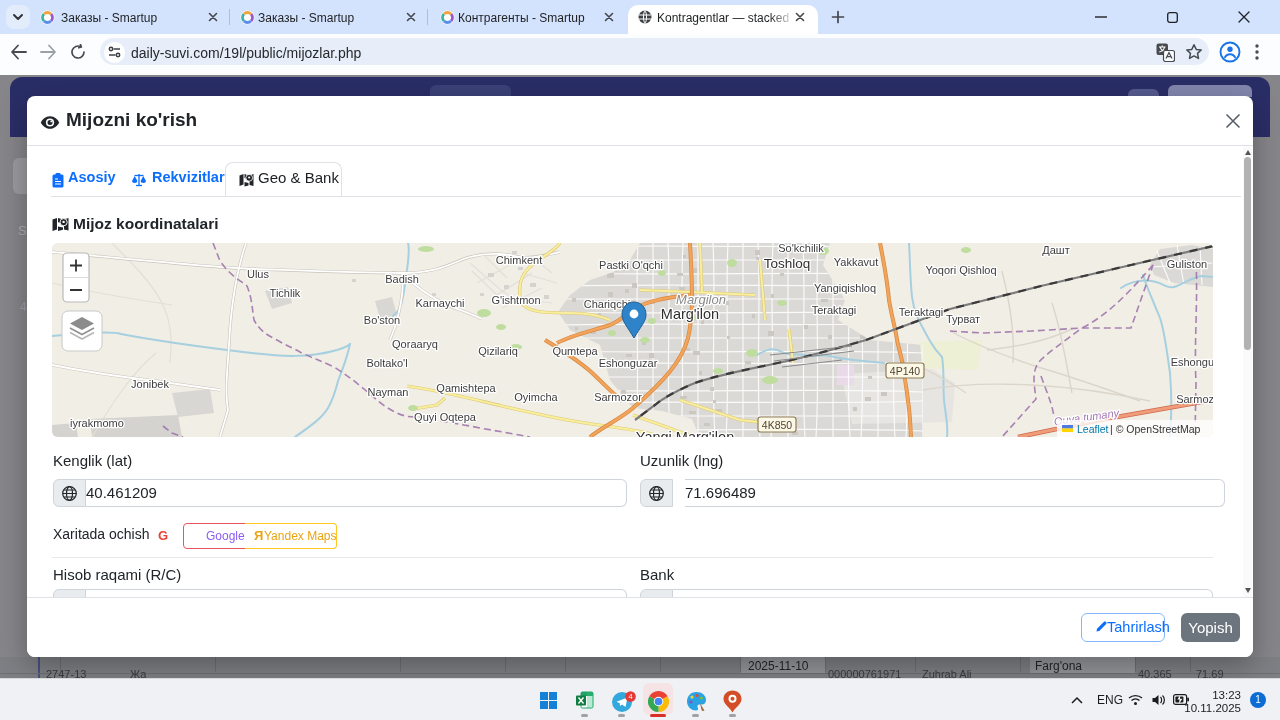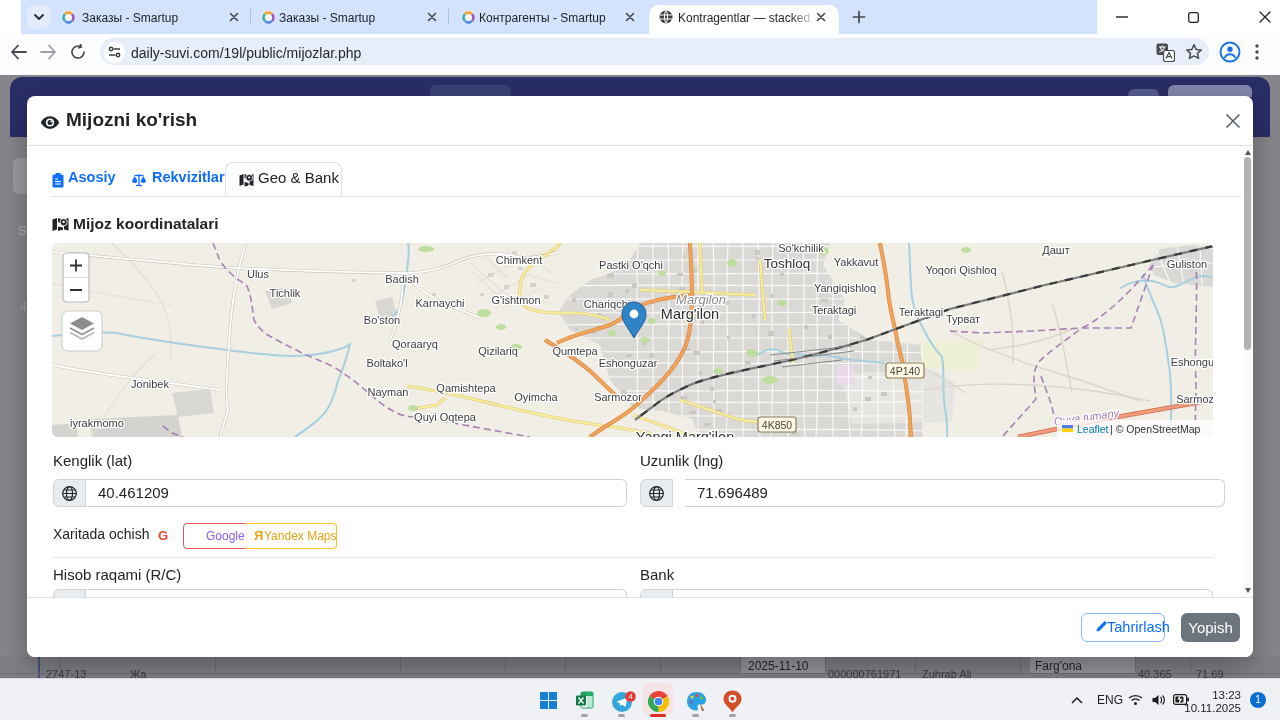--- a/index.html
+++ b/index.html
@@ -2,21 +2,21 @@
 <html><head>
 <meta charset="utf-8">
 <style>
   * { margin:0; padding:0; box-sizing:border-box; }
   html,body { width:1280px; height:720px; overflow:hidden; }
   body { font-family:"Liberation Sans", sans-serif; position:relative; background:#fff; }
   .abs { position:absolute; }
   svg { display:block; }
 
   
-  #tabstrip { left:0; top:0; width:1076px; height:34px; background:#D3E2FD;margin-left:21px; }
+  #tabstrip { left:0; top:0; width:1280px; height:34px; background:#D3E2FD; }
   .tsbtn { left:6px; top:5px; width:24px; height:24px; border-radius:8px; background:#E3ECFB; }
   .tabtitle { position:absolute; font-size:12px; color:#1E2022; top:10.5px; white-space:nowrap; }
   .tabsep { position:absolute; width:1px; top:9px; height:16px; background:#A9BEE0; }
   #activetab { left:628px; top:5px; width:190px; height:29px; background:#fff; border-radius:10px 10px 0 0; }
   #toolbar { left:0; top:34px; width:1280px; height:41px; background:#FCFDFF; }
   #omnibox { left:100px; top:4px; width:1109px; height:27px; border-radius:14px; background:#E8EEF9; }
   #sitechip { left:104px; top:7.5px; width:21px; height:21px; border-radius:50%; background:#fff; }
   #urltext { left:131px; top:11px; font-size:14px; color:#26282B; }
 
   
@@ -32,21 +32,21 @@
   #mtitle { left:39px; top:13px; font-size:19px; font-weight:600; color:#212529; }
   .tabborder { left:24px; top:99.5px; width:1190px; height:1px; background:#DEE2E6; }
   .mtab { top:73px; height:34px; font-size:14.5px; white-space:nowrap; }
   .mtab.blue { color:#0D6EFD;font-weight:bold; }
   #acttab { left:198px; top:66px; width:117px; height:34px; background:#fff; border:1px solid #DEE2E6; border-bottom:none; border-radius:8px 8px 0 0; color:#1B1E21; font-size:15px; white-space:nowrap; }
   #koordhead { left:46px; top:119px; font-size:15.5px; font-weight:700; color:#212529; }
   #mapbox { left:25px; top:147px; width:1161px; height:194px; border-radius:6px; overflow:hidden; background:#F1EEE6; }
 
   .flabel { font-size:15px; color:#212529; white-space:nowrap; }
   .iaddon { width:33px; height:28px; background:#E9ECEF; border:1px solid #CED4DA; border-radius:6px 0 0 6px; }
-  .ifield { height:28px; background:#fff; border:1px solid #CED4DA; border-left:none; border-radius:0 6px 6px 0; font-size:15px; color:#212529; line-height:26px; padding-left:12px; }
+  .ifield { height:28px; background:#fff; border:1px solid #CED4DA; border-left:none; border-radius:0 6px 6px 0; font-size:15px; color:#212529; line-height:26px; padding-left:0; }
 
   .mapbtn { height:26px; font-size:12px; line-height:24px; background:#fff; white-space:nowrap; }
   #gbtn { left:124px; top:427px; width:94px; border:1px solid #EA5460; border-radius:4px 0 0 4px; color:#8b5cf6;margin-left:32px; }
   #ybtn { left:218px; top:427px; width:92px; border:1px solid #FFC720; border-left:none; border-radius:0 4px 4px 0; color:#E8A412; }
 
   
   #sbtrack { left:1216px; top:50px; width:9px; height:451px; background:#FAFAFA; }
   #sbthumb { left:1217px; top:61px; width:7px; height:193px; background:#B2B2B2; border-radius:3.5px; }
 
   #mfoot { left:0; top:501px; width:1226px; height:60px; border-top:1px solid #DEE2E6; background:#fff; border-radius:0 0 8px 8px; }

